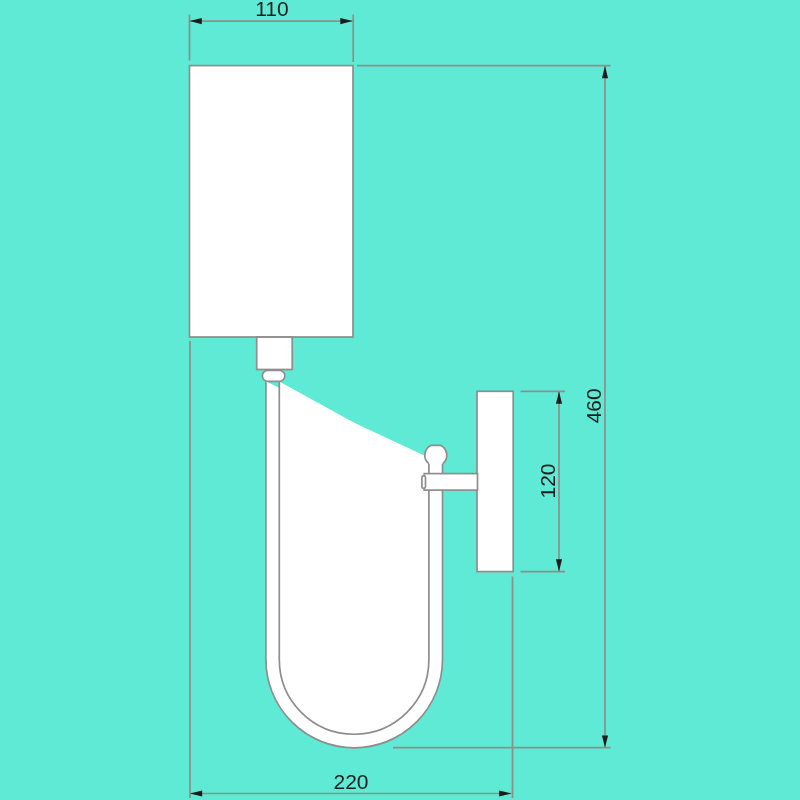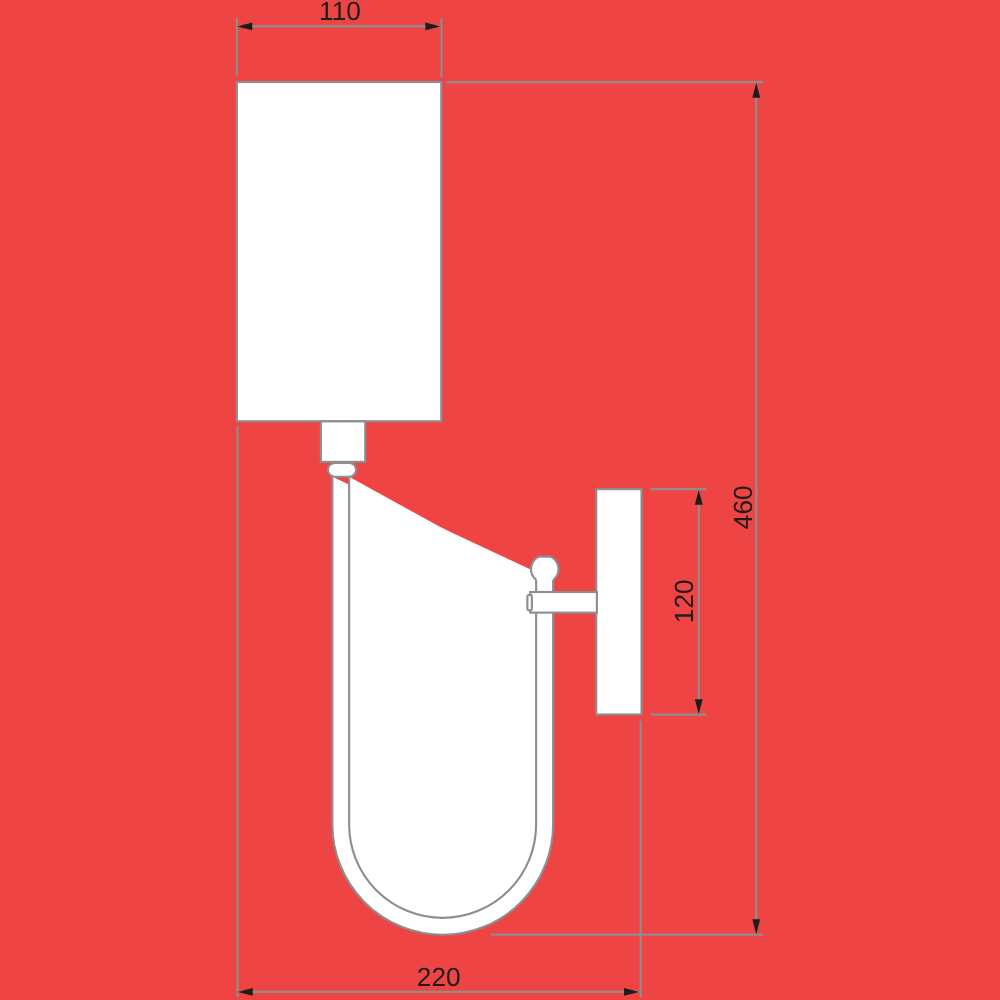--- a/index.html
+++ b/index.html
@@ -1,16 +1,16 @@
 <!DOCTYPE html>
 <html><head>
 <meta charset="utf-8">
 <style>
   html,body{margin:0;padding:0;background:#ffffff;}
-  .page{width:800px;height:800px;position:relative;background:#ef4444;overflow:hidden;}
+  .page{width:800px;height:800px;position:relative;background:#5eead4;overflow:hidden;}
   svg text{font-family:"Liberation Sans", sans-serif;fill:#1d1d1d;}
 </style>
 </head>
 <body>
 <div class="page">
 <svg width="800" height="800" viewBox="0 0 800 800" style="filter:blur(0.6px)">
   <g fill="none" stroke="#8e8e8e" stroke-width="1.7">
 
     <line x1="189.5" y1="14.5" x2="189.5" y2="60.5"></line>
 

